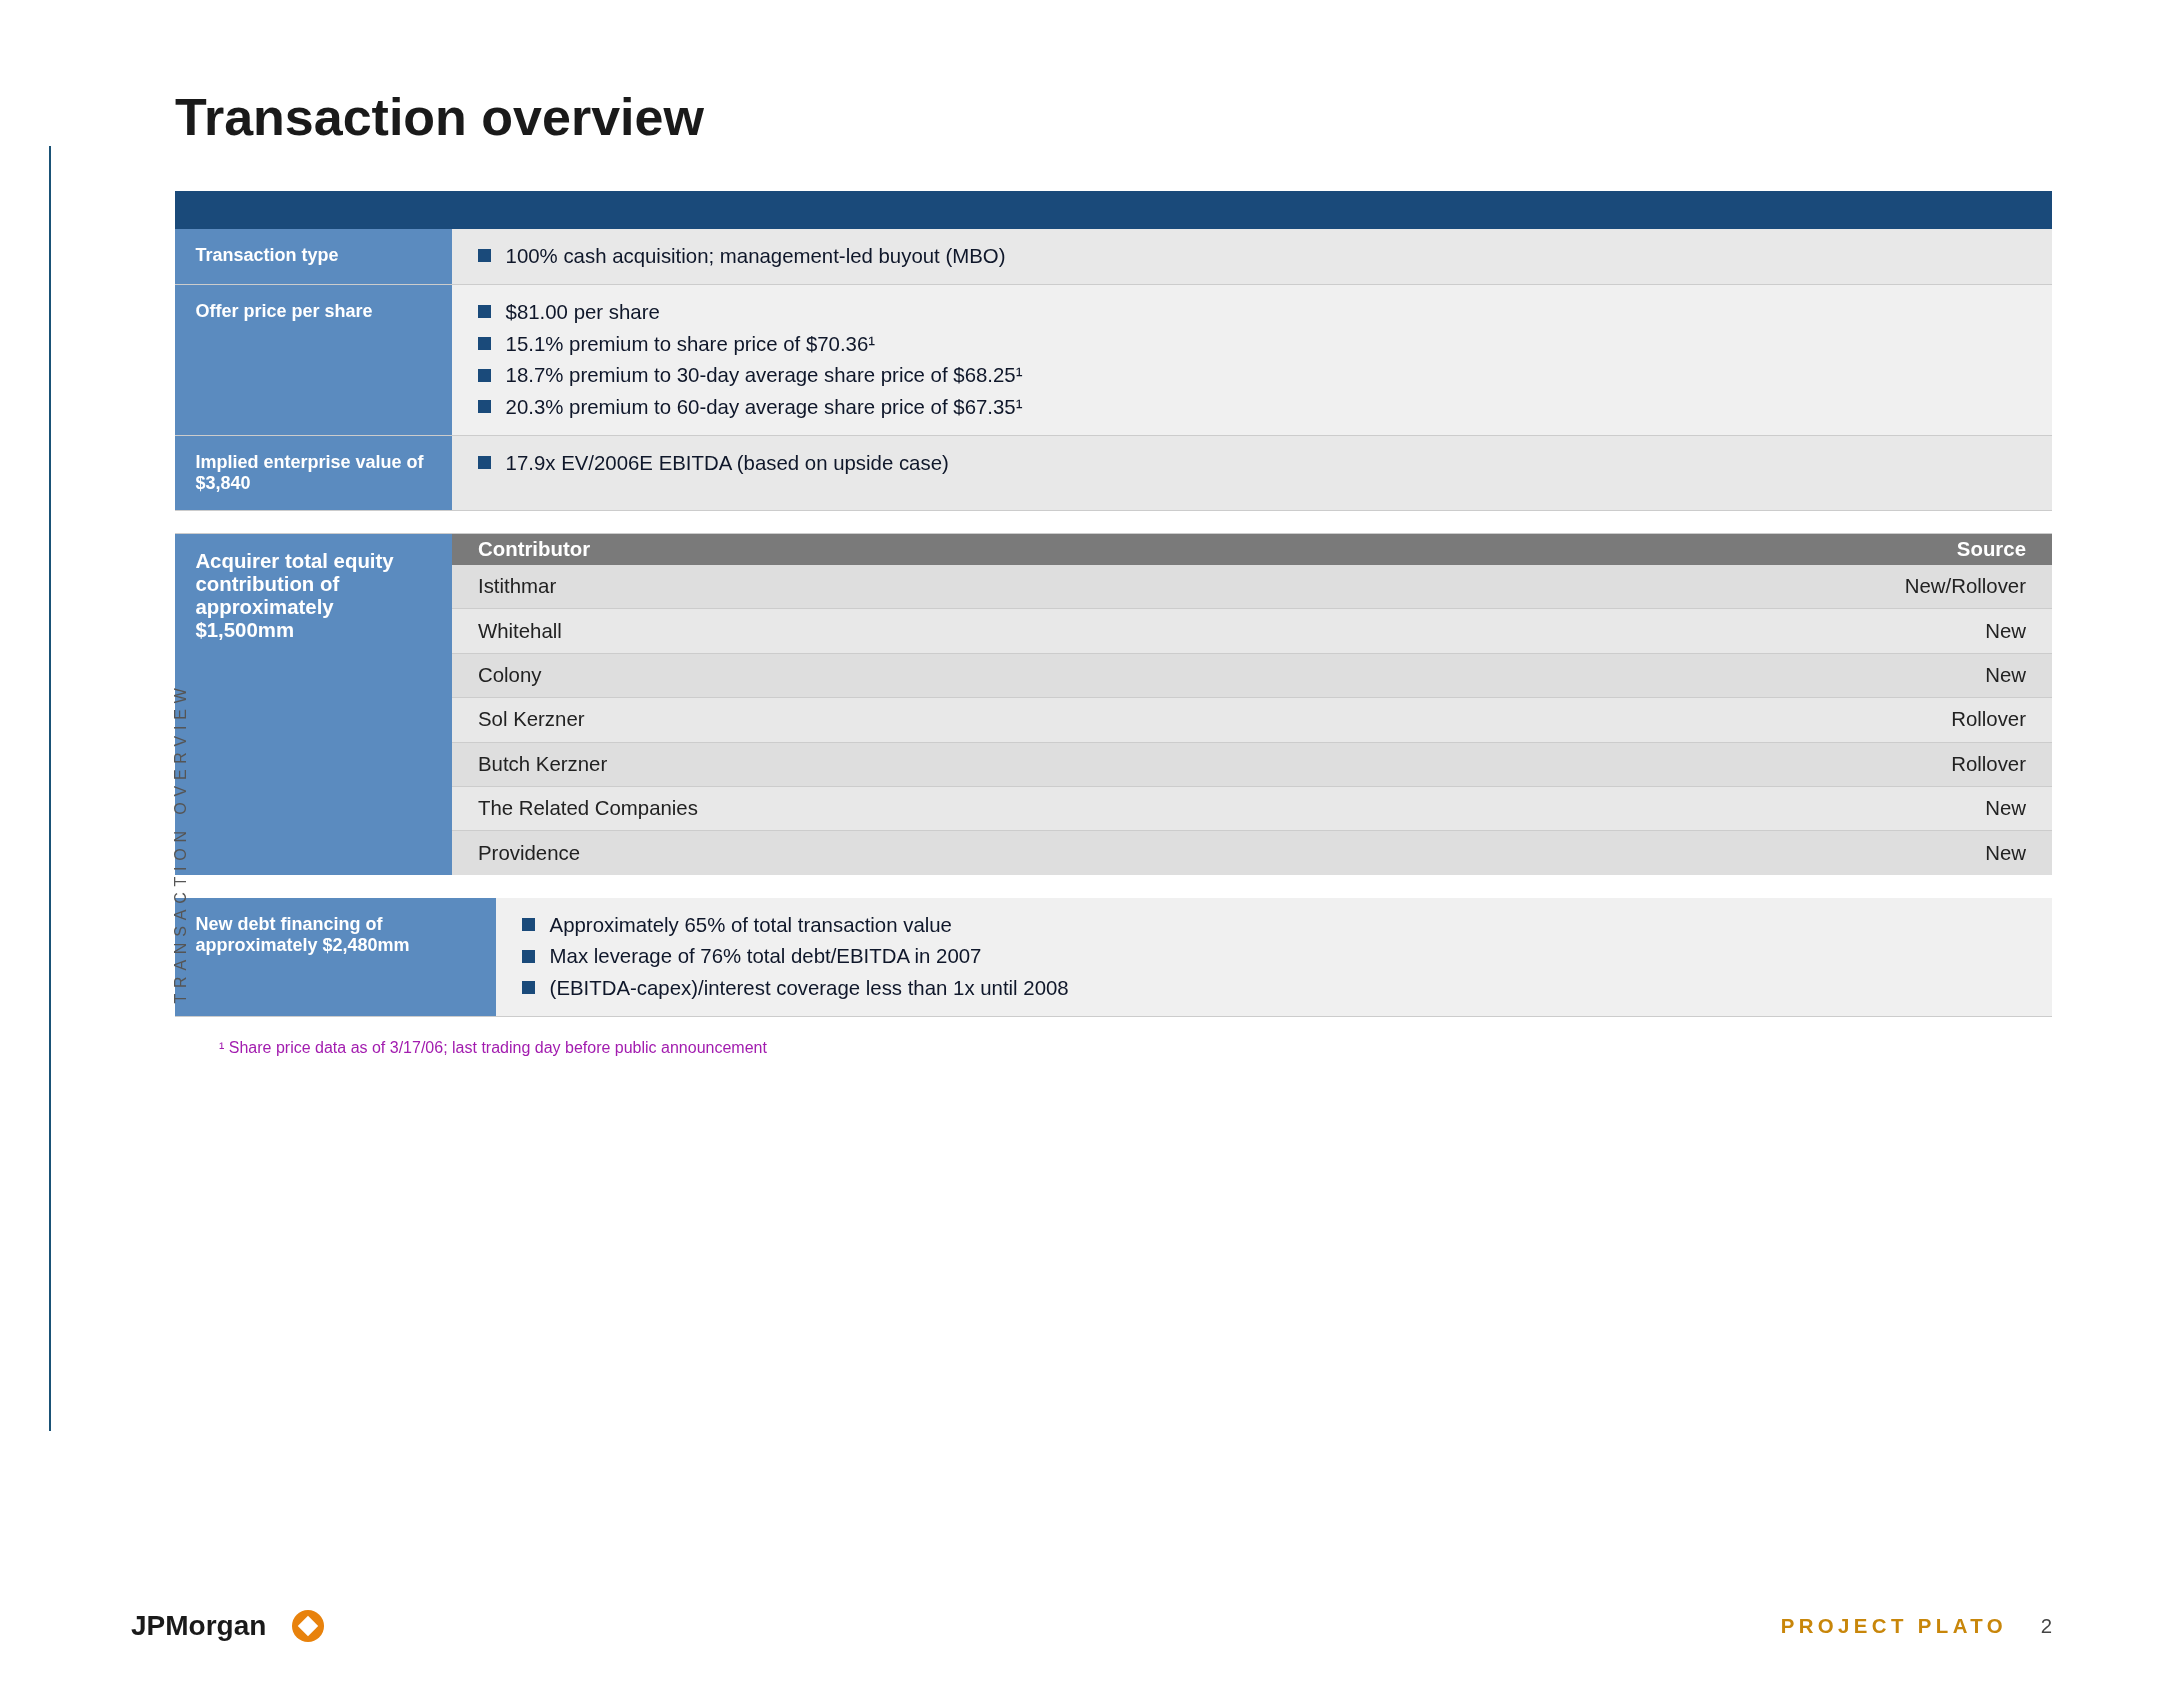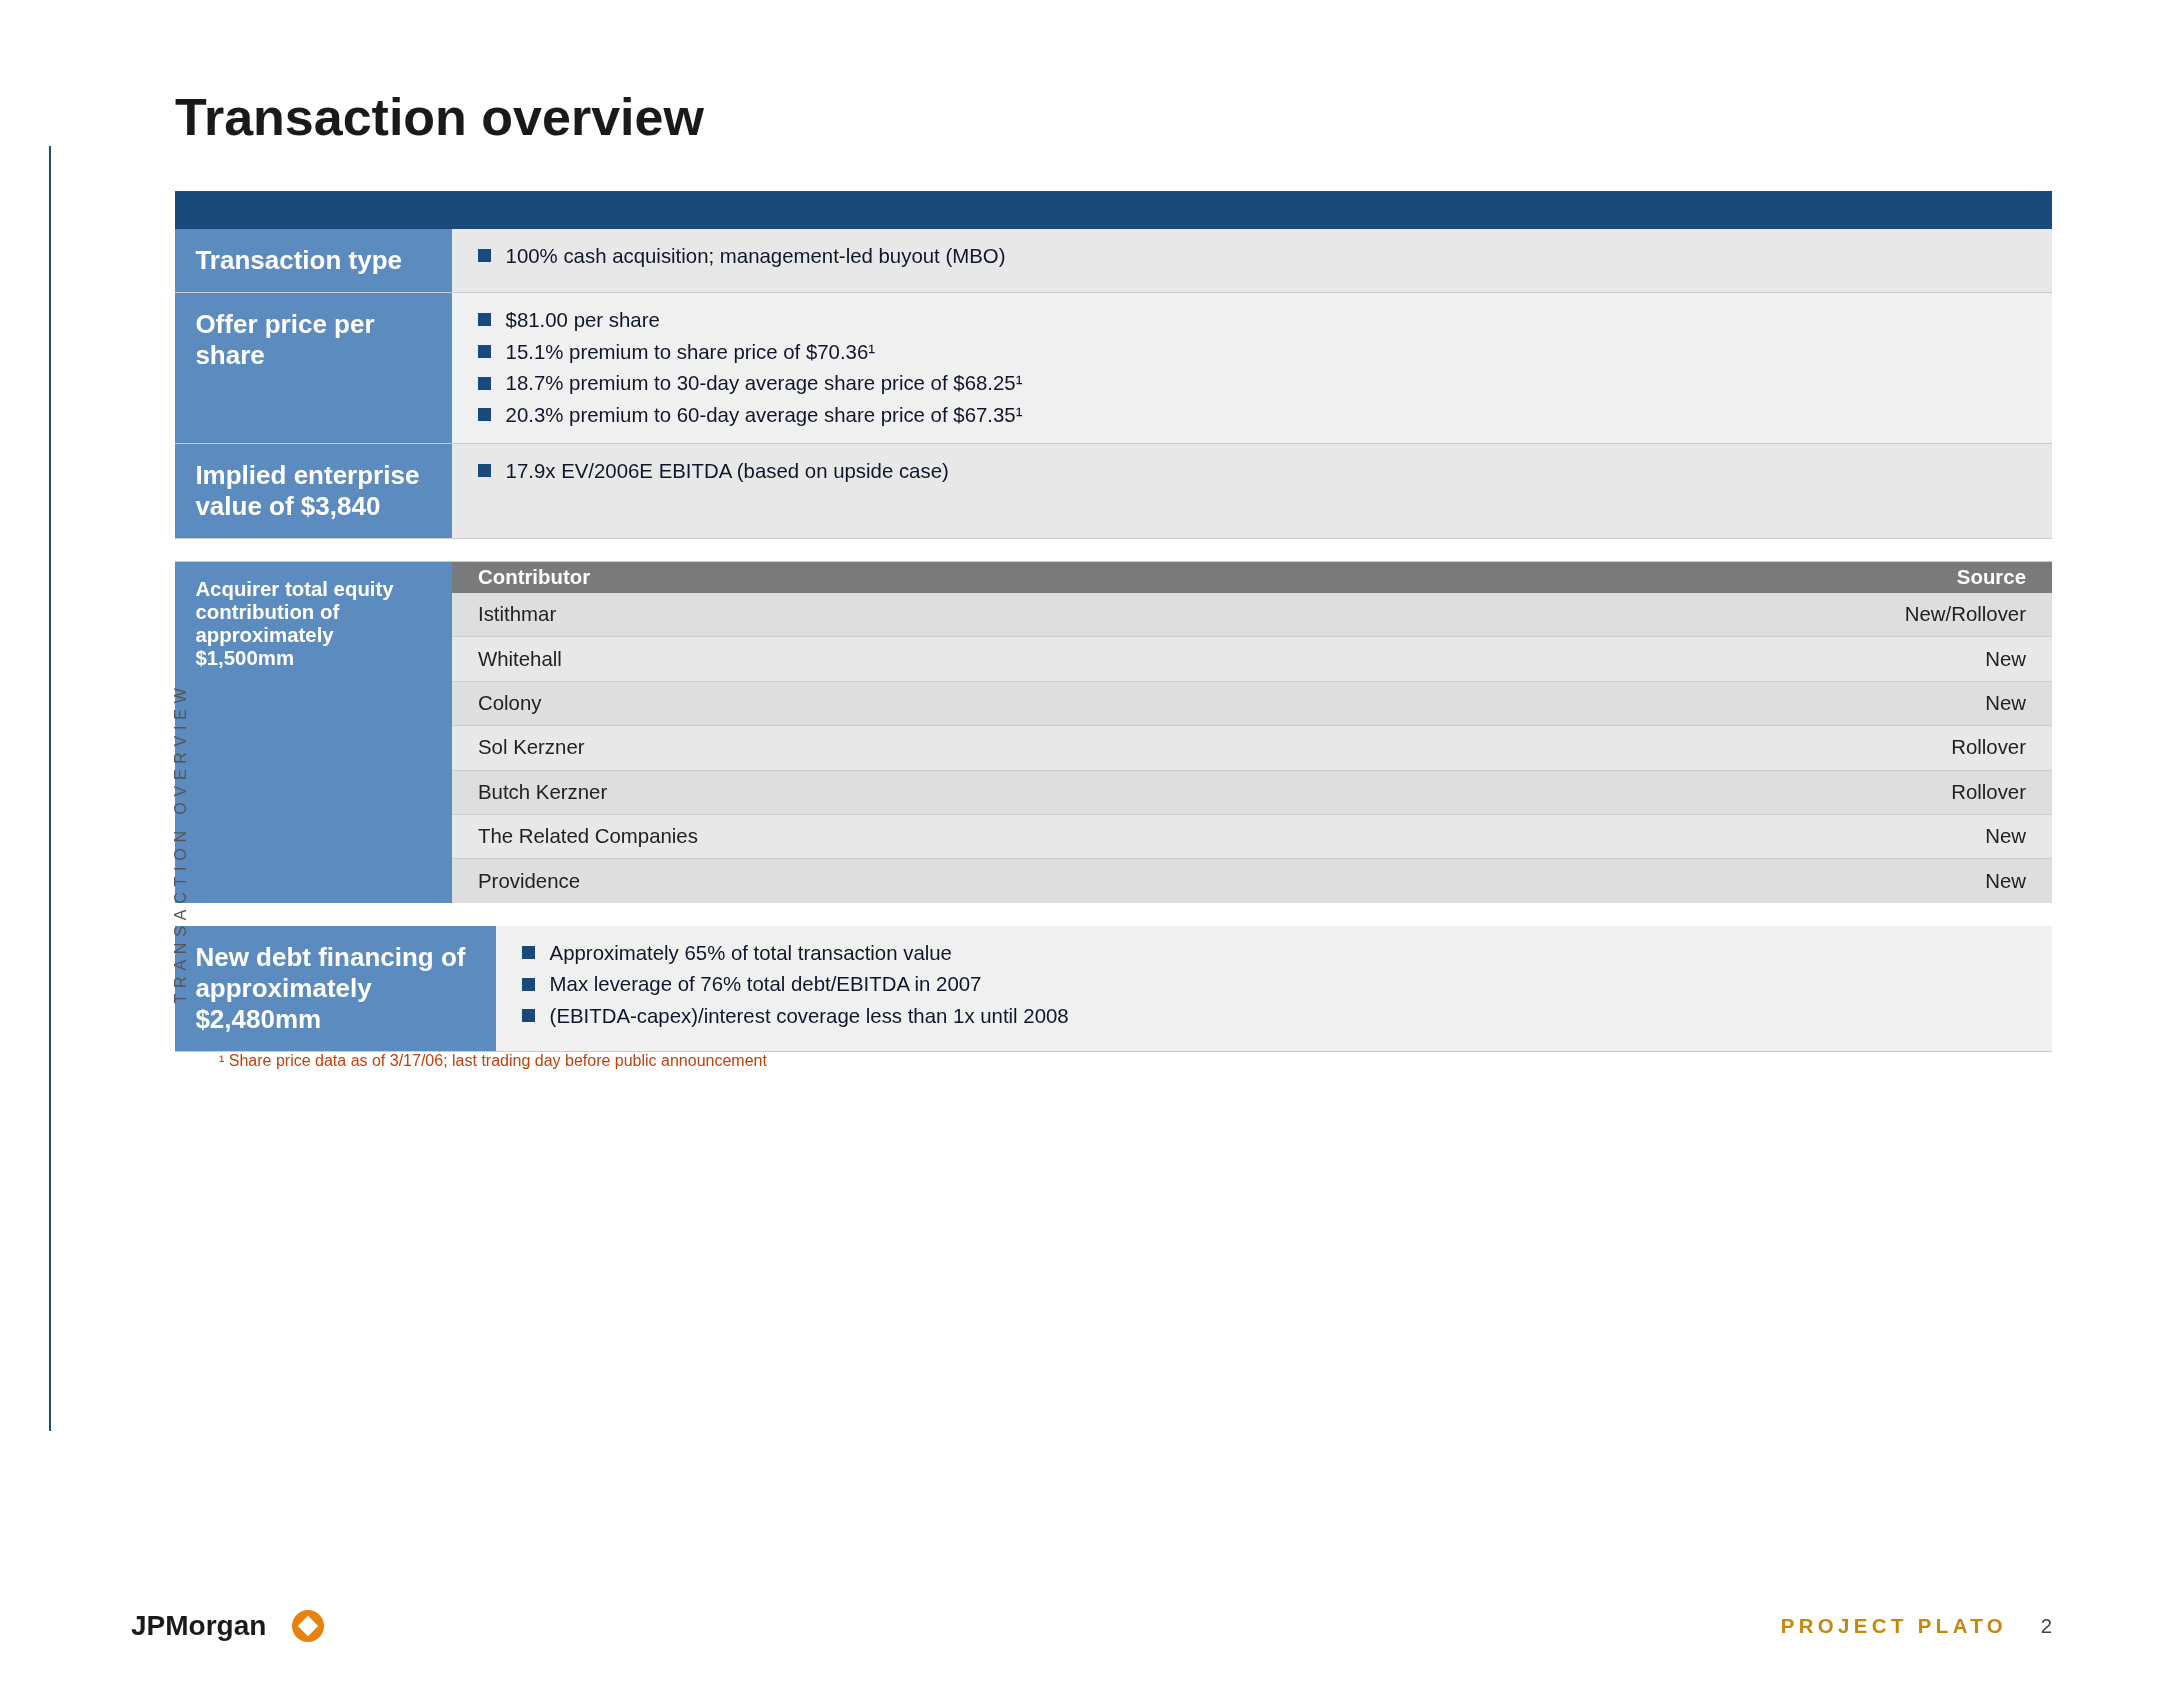--- a/index.html
+++ b/index.html
@@ -72,21 +72,21 @@
       border-collapse: collapse;
     }
 
     .overview-table tr {
       border-bottom: 0.7px solid #cccccc;
     }
 
     .label-cell {
       background: #5b8bbf;
       color: #ffffff;
-      font-size: 26px;
+      font-size: 18px;
       font-weight: 700;
       padding: 16px 20.4px;
       vertical-align: top;
       width: 277px;
     }
 
     .value-cell {
       background: #e8e8e8;
       padding: 16px 26px;
       vertical-align: top;
@@ -161,22 +161,23 @@
     .contributor-row:last-child {
       border-bottom: none;
     }
 
     .contributor-row:nth-child(even) {
       background: #dedede;
     }
 
     
     .footnote {
+      margin-top: 22px;
       font-size: 16px;
-      color: #c2410c;
+      color: #a21caf;
       margin-left: 44px;
     }
 
     .footer {
       position: absolute;
       bottom: 44px;
       left: 131px;
       right: 131px;
       display: flex;
       justify-content: space-between;

